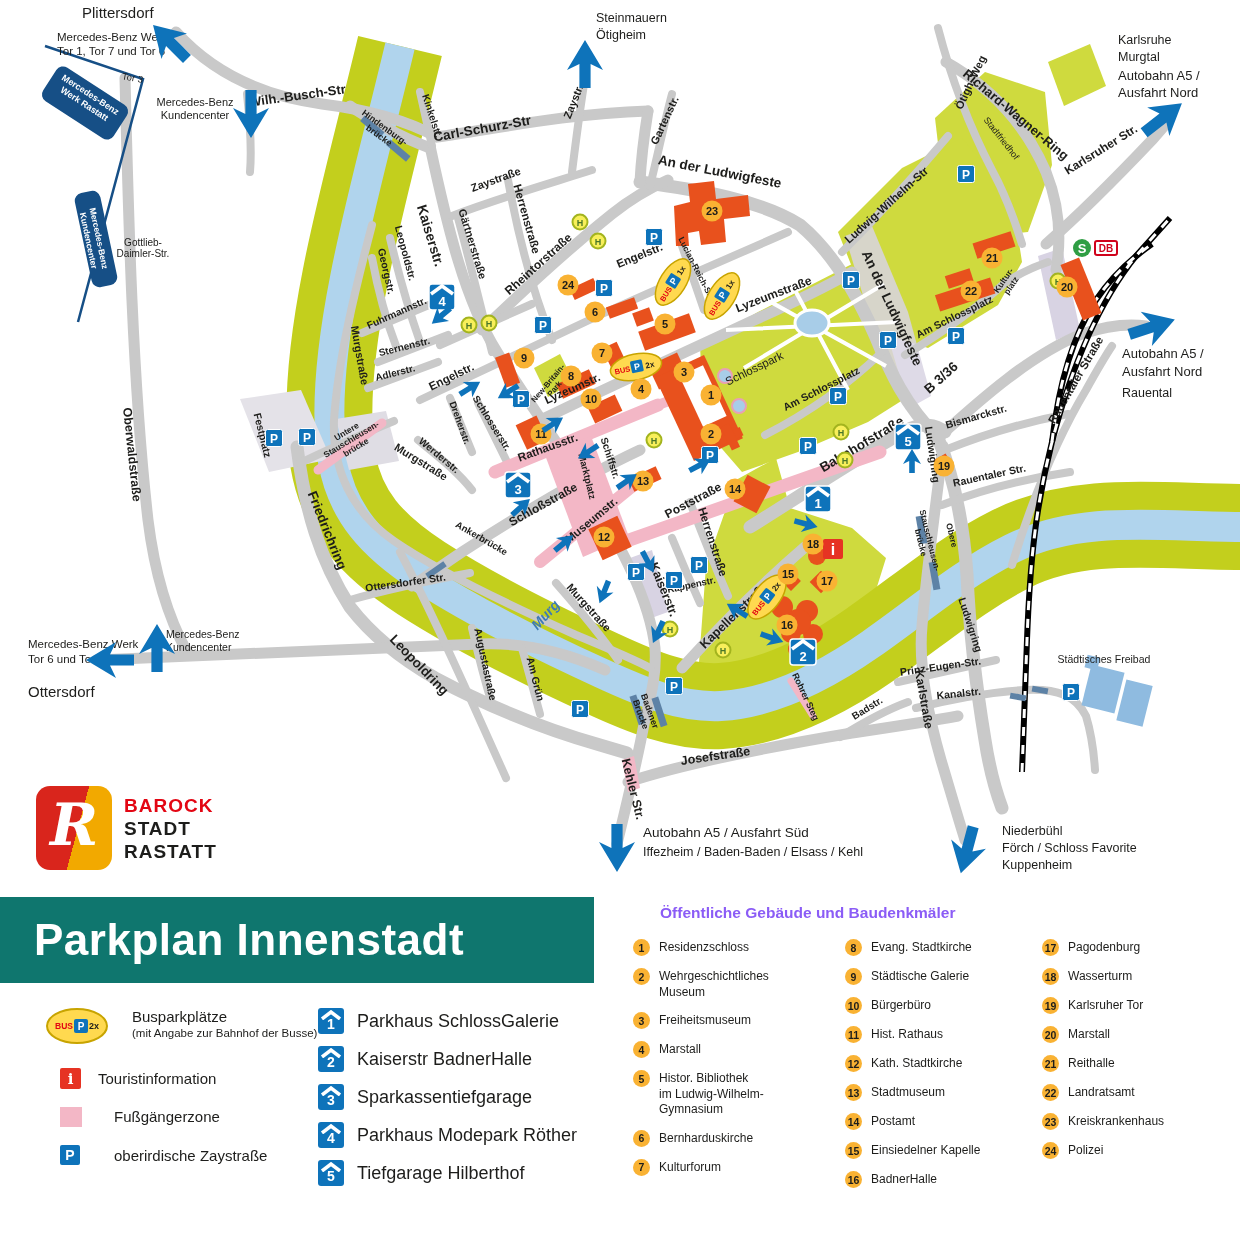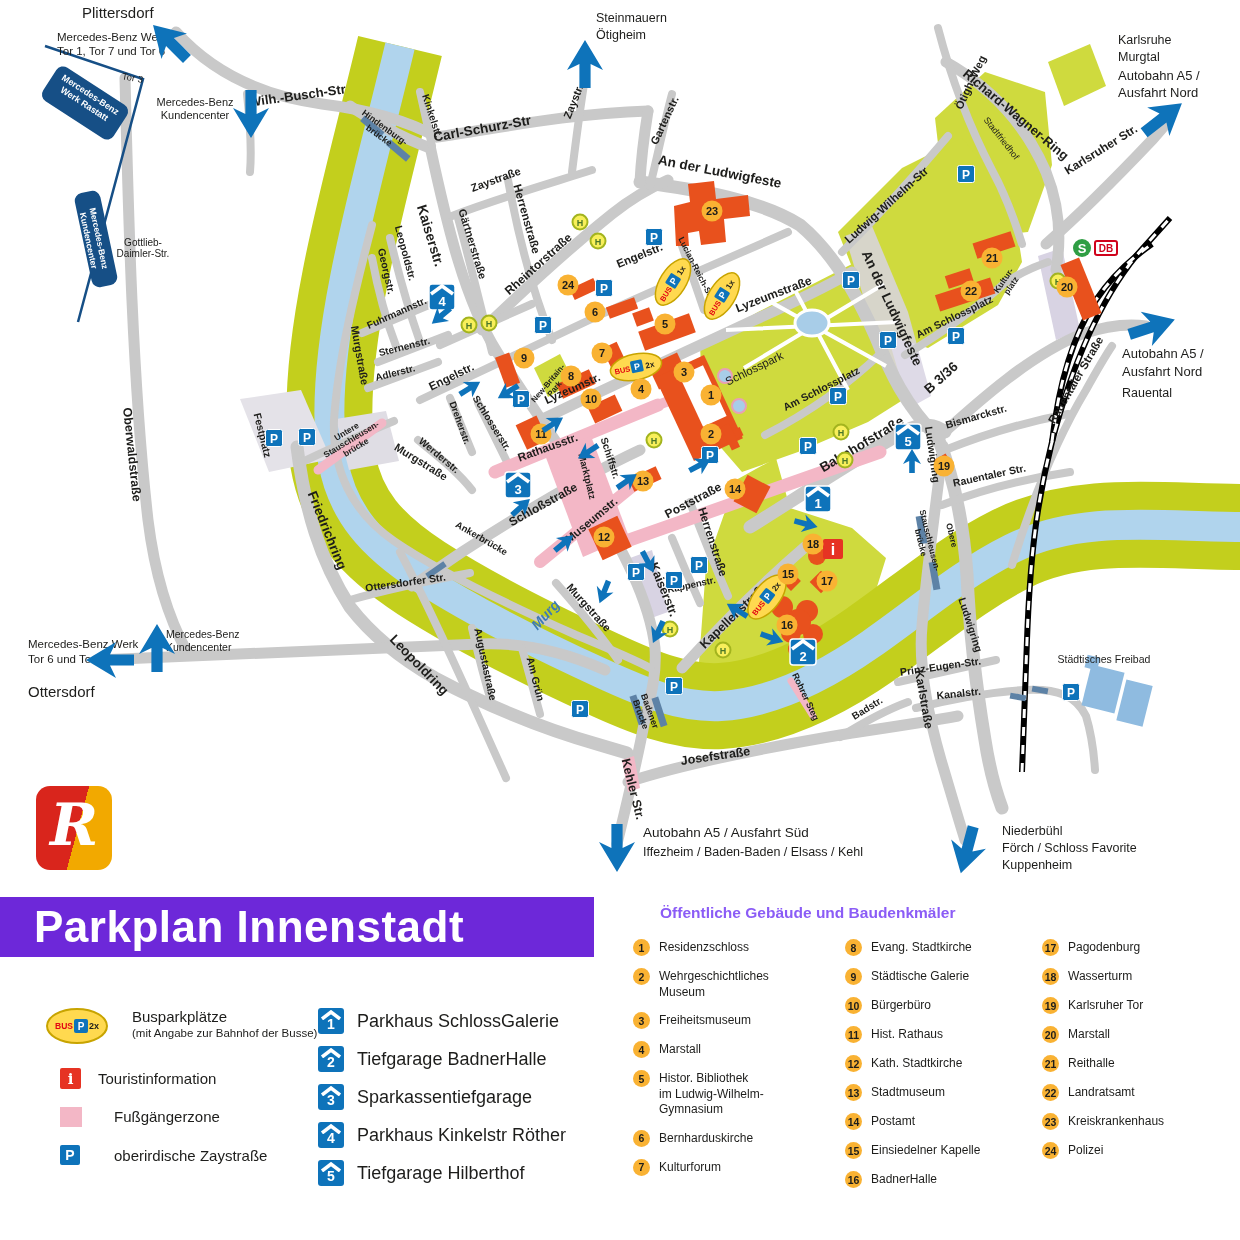--- a/index.html
+++ b/index.html
@@ -11,21 +11,21 @@
   #logo{position:absolute;left:36px;top:786px;width:260px;height:86px;display:flex;gap:12px;}
   #logo-mark{width:76px;height:84px;border-radius:14px;
      background:linear-gradient(105deg,#d9251c 54%,#f2a900 54%);
      display:flex;align-items:center;justify-content:center;}
   #logo-mark span{font-family:"DejaVu Serif",serif;font-style:italic;font-weight:bold;
      font-size:58px;color:#fff;line-height:1;margin-top:-6px;}
   #logo-text{display:flex;flex-direction:column;justify-content:center;gap:3px;}
   #logo-text div{font-size:19px;font-weight:bold;letter-spacing:1px;line-height:20px;}
   #logo-line1{color:#e30613;}
   
-  #banner{position:absolute;left:0;top:897px;width:594px;height:60px;background:#6d28d9;
+  #banner{position:absolute;left:0;top:897px;width:594px;height:86px;background:#0f766e;
      display:flex;align-items:center;}
   #banner span{color:#fff;font-size:44px;font-weight:600;margin-left:34px;letter-spacing:.5px;}
   
   .leg-row{position:absolute;display:flex;align-items:flex-start;}
   .leg-text{font-size:15px;}
   .leg-sub{font-size:11.5px;margin-top:2px;}
   .busoval{width:58px;height:32px;border:2px solid #c8a400;background:#ffd94f;border-radius:50%;
      display:flex;align-items:center;justify-content:center;gap:1px;}
   .busoval .b{color:#e30613;font-size:8.5px;font-weight:bold;}
   .busoval .p{width:14px;height:14px;background:#0e73ba;color:#fff;font-size:10px;font-weight:bold;
@@ -642,20 +642,25 @@
         <path d="M12,0 L-3,-9 L0,-2.8 L-12,-2.8 L-12,2.8 L0,2.8 L-3,9 Z" fill="#0e73ba" transform="translate(251 114) rotate(90) scale(2)"></path>
         <path d="M12,0 L-3,-9 L0,-2.8 L-12,-2.8 L-12,2.8 L0,2.8 L-3,9 Z" fill="#0e73ba" transform="translate(157 648) rotate(-90) scale(2)"></path>
       </g>
 </svg>
 </div>
 
 <div id="logo">
   <div id="logo-mark">
       <span>R</span>
     </div>
+  <div id="logo-text">
+    <div id="logo-line1">BAROCK</div>
+    <div>STADT</div>
+    <div>RASTATT</div>
+  </div>
 </div>
 
 <div id="banner">
   <span>Parkplan Innenstadt</span>
 </div>
 
 <div>
   <div class="leg-row" style="left:46px;top:1008px;">
     <div class="busoval">
       <span class="b">BUS</span>
@@ -691,39 +696,39 @@
       </div>
       <span class="g-lbl">Parkhaus SchlossGalerie</span>
     </div>
     <div class="g-row">
       <div class="g-ico">
       <svg width="22" height="10">
           <path d="M2,9 L11,2 L20,9" stroke="#fff" stroke-width="3.5" fill="none"></path>
         </svg>
       <span class="num">2</span>
       </div>
-      <span class="g-lbl">Tiefgarage BadnerHalle</span>
+      <span class="g-lbl">Kaiserstr BadnerHalle</span>
     </div>
     <div class="g-row">
       <div class="g-ico">
       <svg width="22" height="10">
           <path d="M2,9 L11,2 L20,9" stroke="#fff" stroke-width="3.5" fill="none"></path>
         </svg>
       <span class="num">3</span>
       </div>
       <span class="g-lbl">Sparkassentiefgarage</span>
     </div>
     <div class="g-row">
       <div class="g-ico">
       <svg width="22" height="10">
           <path d="M2,9 L11,2 L20,9" stroke="#fff" stroke-width="3.5" fill="none"></path>
         </svg>
       <span class="num">4</span>
       </div>
-      <span class="g-lbl">Parkhaus Kinkelstr Röther</span>
+      <span class="g-lbl">Parkhaus Modepark Röther</span>
     </div>
     <div class="g-row">
       <div class="g-ico">
       <svg width="22" height="10">
           <path d="M2,9 L11,2 L20,9" stroke="#fff" stroke-width="3.5" fill="none"></path>
         </svg>
       <span class="num">5</span>
       </div>
       <span class="g-lbl">Tiefgarage Hilberthof</span>
     </div>

